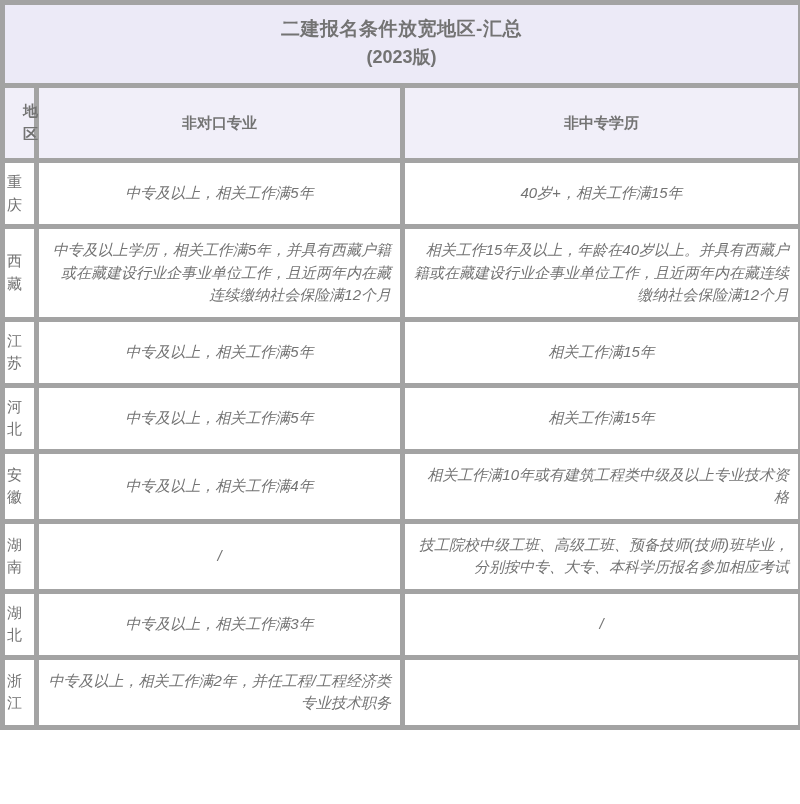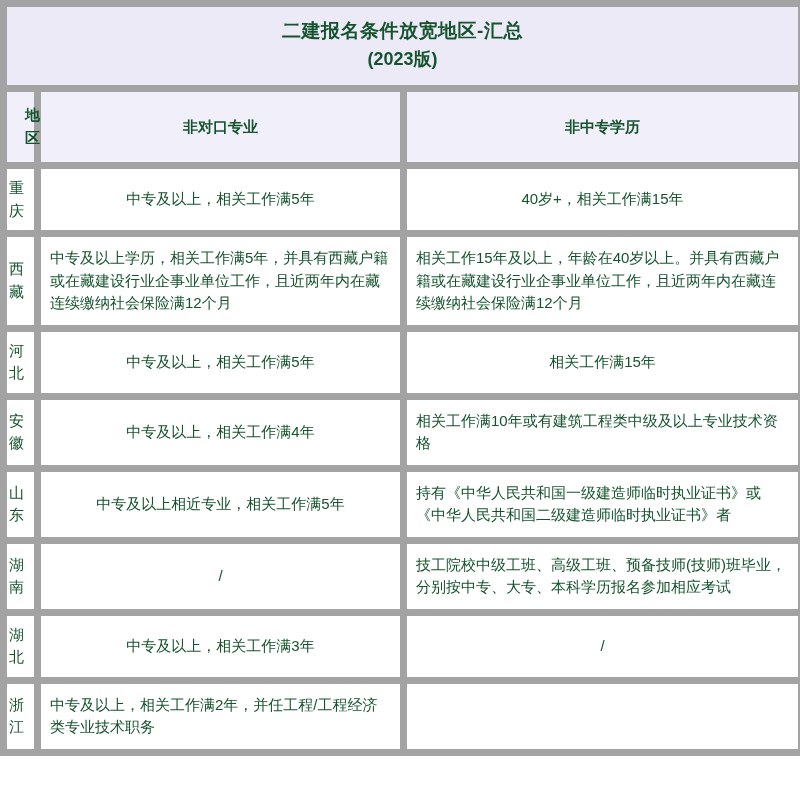--- a/index.html
+++ b/index.html
@@ -18,25 +18,25 @@
     height: 804px;
     box-sizing: border-box;
     background: #ffffff;
   }
   table.tbl {
     border-collapse: collapse;
     width: 800px;
     table-layout: fixed;
   }
   table.tbl td {
-    border: 7px solid #a3a3a3;
+    border: 5px solid #a3a3a3;
     vertical-align: middle;
     font-size: 15px;
     line-height: 1.5;
-    color: #14532d;
+    color: #737373;
   }
   .title-cell {
     background: #eceaf7;
     text-align: center;
     font-weight: bold;
     padding: 10px 6px 12px 6px;
     font-size: 19px;
     color: #14143c;
   }
   .title-main {
@@ -69,23 +69,24 @@
   }
   .region {
     font-size: 16px;
     padding: 8px 2px;
     line-height: 1.25;
     color: #21214a;
   }
   .cell {
     text-align: center;
     padding: 10px 9px;
+    font-style: italic;
   }
   .cell.left {
-    text-align: left;
+    text-align: right;
   }
   .w-region { width: 34px; }
   .w-col1 { width: 366px; }
   .w-col2 { width: 398px; }
   .slash {
     text-align: center;
     font-size: 15px;
   }
 </style>
 </head>
@@ -116,38 +117,38 @@
         <td class="cell">中专及以上，相关工作满5年</td>
         <td class="cell">40岁+，相关工作满15年</td>
       </tr>
 
       <tr>
         <td class="region">西藏</td>
         <td class="cell left">中专及以上学历，相关工作满5年，并具有西藏户籍或在藏建设行业企事业单位工作，且近两年内在藏连续缴纳社会保险满12个月</td>
         <td class="cell left">相关工作15年及以上，年龄在40岁以上。并具有西藏户籍或在藏建设行业企事业单位工作，且近两年内在藏连续缴纳社会保险满12个月</td>
       </tr>
 
+      <tr>
+        <td class="region">江苏</td>
+        <td class="cell">中专及以上，相关工作满5年</td>
+        <td class="cell">相关工作满15年</td>
+      </tr>
 
       <tr>
         <td class="region">河北</td>
         <td class="cell">中专及以上，相关工作满5年</td>
         <td class="cell">相关工作满15年</td>
       </tr>
 
       <tr>
         <td class="region">安徽</td>
         <td class="cell">中专及以上，相关工作满4年</td>
         <td class="cell left">相关工作满10年或有建筑工程类中级及以上专业技术资格</td>
       </tr>
 
-      <tr>
-        <td class="region">山东</td>
-        <td class="cell">中专及以上相近专业，相关工作满5年</td>
-        <td class="cell left">持有《中华人民共和国一级建造师临时执业证书》或《中华人民共和国二级建造师临时执业证书》者</td>
-      </tr>
 
       <tr>
         <td class="region">湖南</td>
         <td class="cell slash">/</td>
         <td class="cell left">技工院校中级工班、高级工班、预备技师(技师)班毕业，分别按中专、大专、本科学历报名参加相应考试</td>
       </tr>
 
 
       <tr>
         <td class="region">湖北</td>

